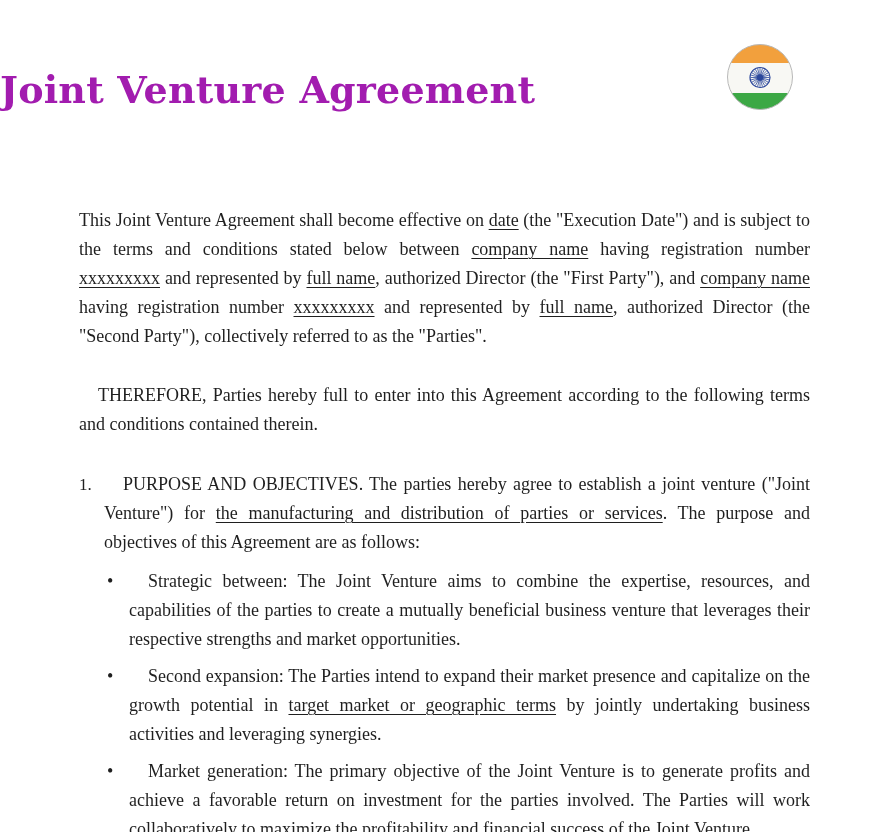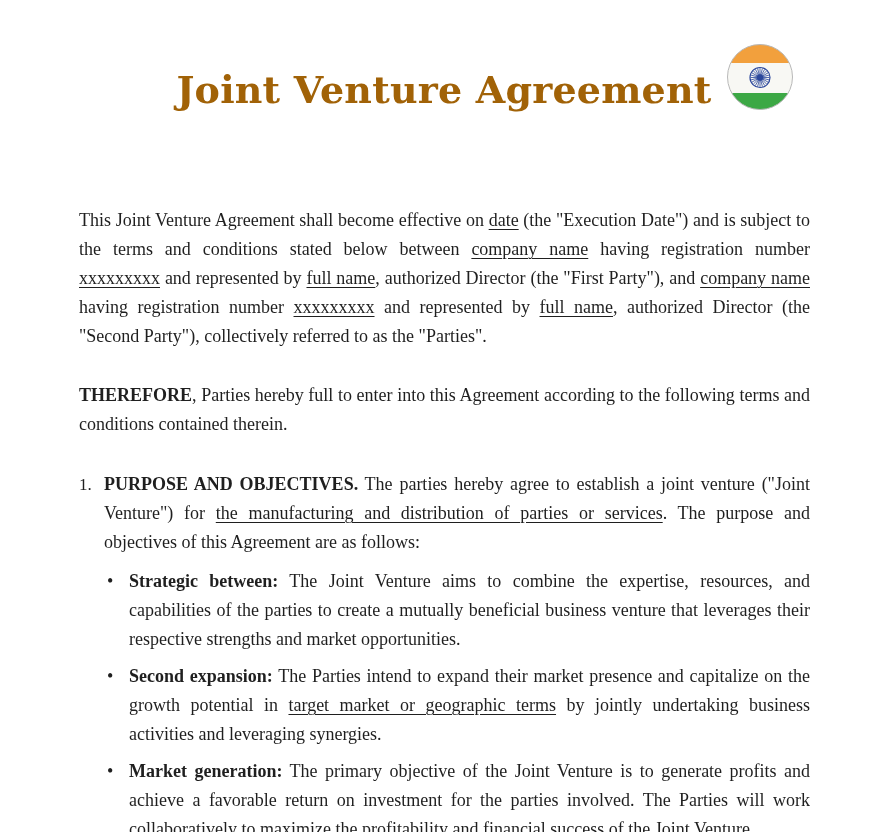--- a/index.html
+++ b/index.html
@@ -7,27 +7,26 @@
     position: relative;
     width: 888px;
     height: 832px;
     background: #ffffff;
     overflow: hidden;
     font-family: "Liberation Serif", serif;
     color: #1f1f1f;
   }
   .doc-header { margin: 66px 0 0 0; position: relative; }
   .title {
-    margin: 8px;
+    margin: 0;
     font-family: "DejaVu Serif", "Liberation Serif", serif;
     font-size: 38px;
     line-height: 48px;
     font-weight: 700;
-    text-align: center;
-    color: #a16207;
+    color: #a21caf;
     letter-spacing: 0.2px;
   }
   .flag {
     position: absolute;
     left: 727px;
     top: 44px;
     width: 66px;
     height: 66px;
     display: block;
   }
@@ -53,21 +52,21 @@
   .bullet + .bullet { margin-top: 8px; }
   .dot {
     flex: 0 0 25px;
     font-size: 18px;
     line-height: 29px;
     padding-left: 3px;
     box-sizing: border-box;
     color: #1f1f1f;
   }
   .grow { flex: 1 1 auto; }
-  .b { font-weight: 700; }
+  .b { font-weight: 400; margin-left: 19px; }
   .u {
     text-decoration: underline;
     text-underline-offset: 3px;
     text-decoration-thickness: 1px;
   }
 </style>
 </head>
 <body>
 
 <div class="page">

